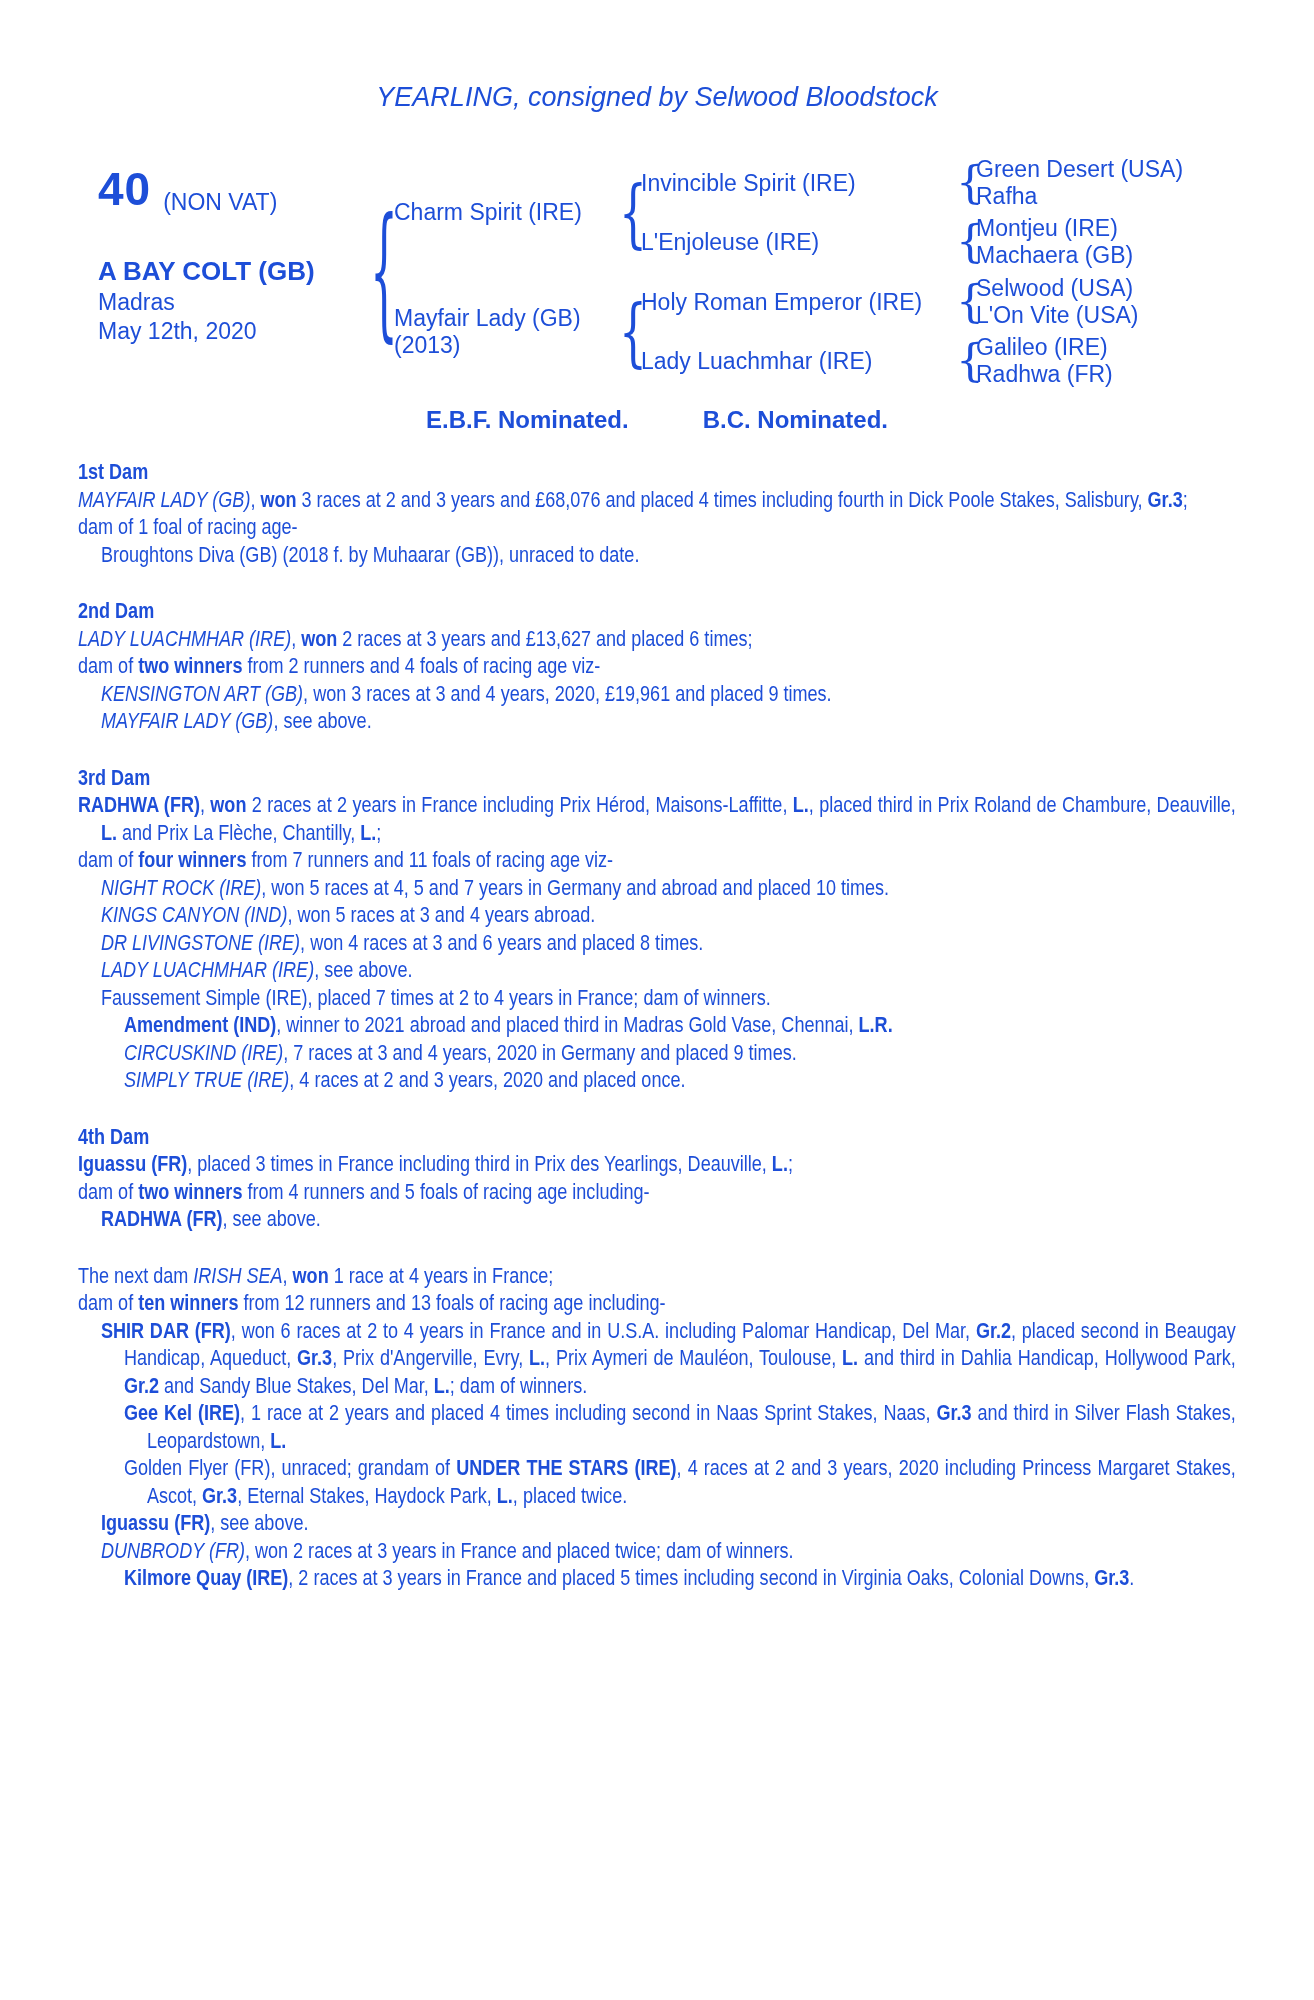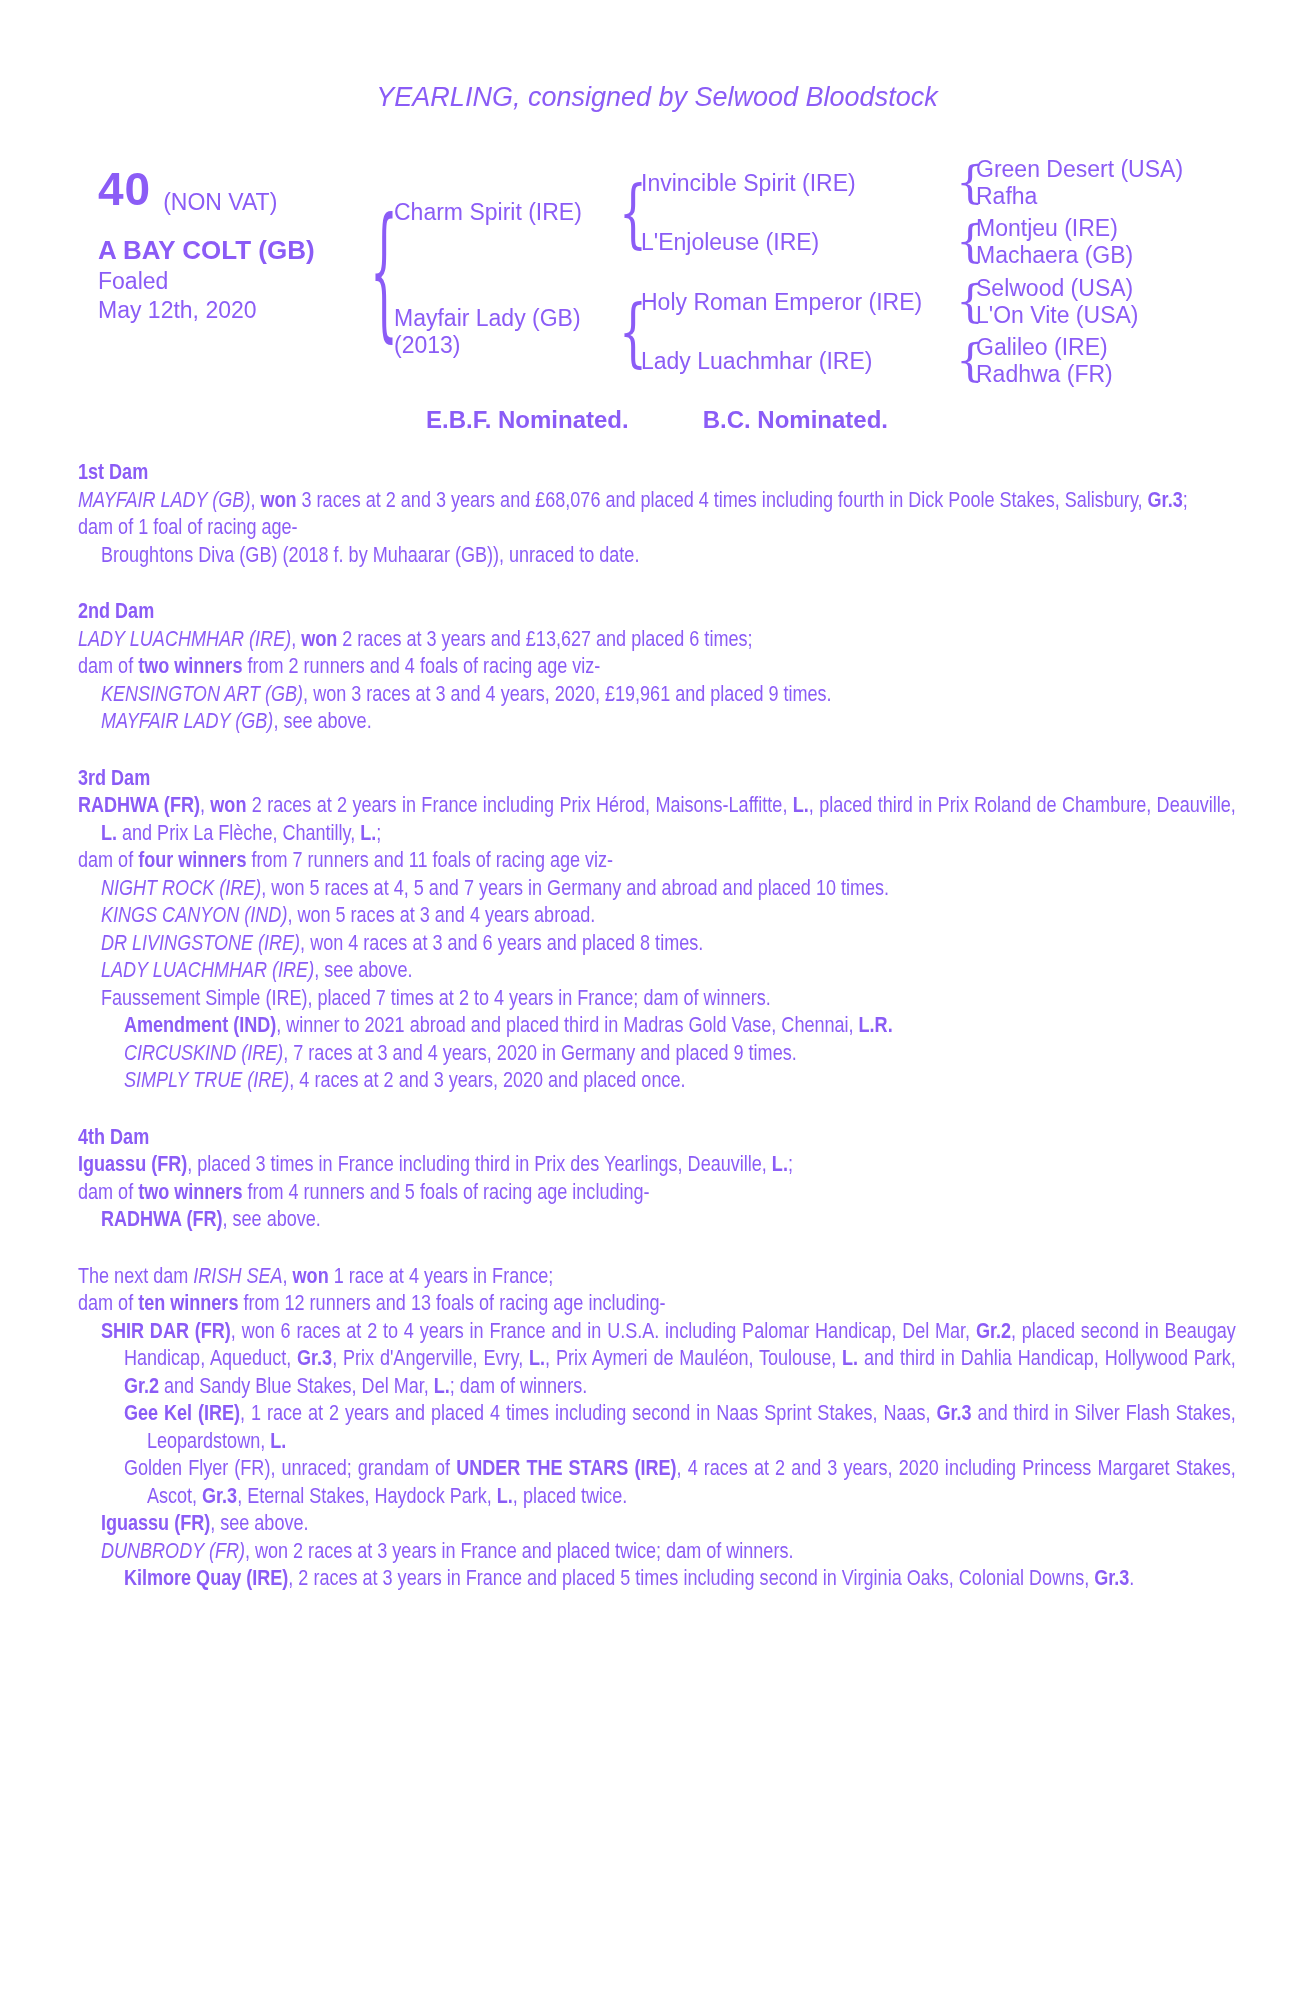--- a/index.html
+++ b/index.html
@@ -1,19 +1,19 @@
 <!DOCTYPE html>
 <html><head>
 <meta charset="utf-8">
 <style>
   html,body{margin:0;padding:0;background:#fff;}
   .page{
     position:relative;
     width:1314px;height:2000px;
-    background:#fff;color:#8b5cf6;
+    background:#fff;color:#1d4ed8;
     font-family:"Liberation Sans",sans-serif;
     overflow:hidden;
     box-sizing:border-box;
     padding:82px 78px 0 78px;
   }
   
   .consign-title{
     text-align:center;
     font-style:italic;
     font-size:27px;
@@ -28,21 +28,21 @@
   .pedigree{
     display:flex;
     align-items:flex-start;
     margin-top:44px;
     min-height:236px;
   }
   .lot-col{width:292px;flex:0 0 292px;padding-top:6px;}
   .lot-line{display:flex;align-items:flex-end;gap:12px;padding-left:20px;}
   .lot-number{font-weight:bold;font-size:46px;letter-spacing:1px;}
   .lot-vat{font-size:23px;}
-  .colt-desc{font-weight:bold;font-size:26px;margin-top:19px;padding-left:20px;}
+  .colt-desc{font-weight:bold;font-size:26px;margin-top:40px;padding-left:20px;}
   .foaled{font-size:23px;line-height:27px;margin-top:2px;padding-left:20px;}
   .tree{display:flex;align-items:center;}
   .brace{
     font-family:"DejaVu Serif",serif;
     display:inline-block;
     line-height:1;
     transform-origin:center;
     text-align:center;
     flex:0 0 auto;
   }
@@ -90,21 +90,21 @@
   <div class="consign-title">YEARLING, consigned by Selwood Bloodstock</div>
 
 
   <div class="pedigree">
     <div class="lot-col">
       <div class="lot-line">
         <span class="lot-number">40</span>
         <span class="lot-vat">(NON VAT)</span>
       </div>
       <div class="colt-desc">A BAY COLT (GB)</div>
-      <div class="foaled">Foaled</div>
+      <div class="foaled">Madras</div>
       <div class="foaled">May 12th, 2020</div>
     </div>
 
     <div class="tree">
       <span class="brace brace-lg">{</span>
       <div class="parents-col">
 
         <div class="parent-group">
           <div class="parent-name">Charm Spirit (IRE)</div>
           <span class="brace brace-md">{</span>

